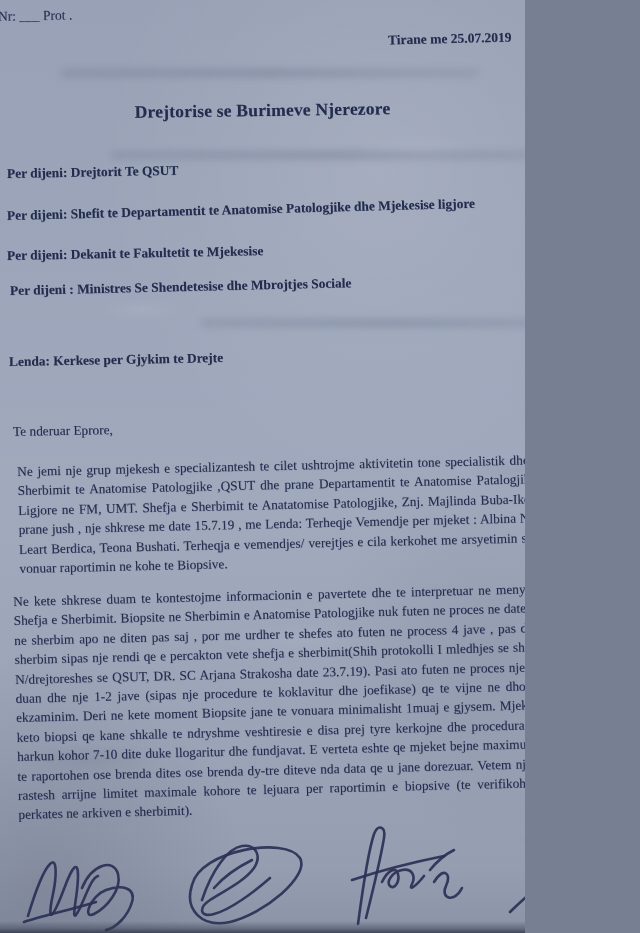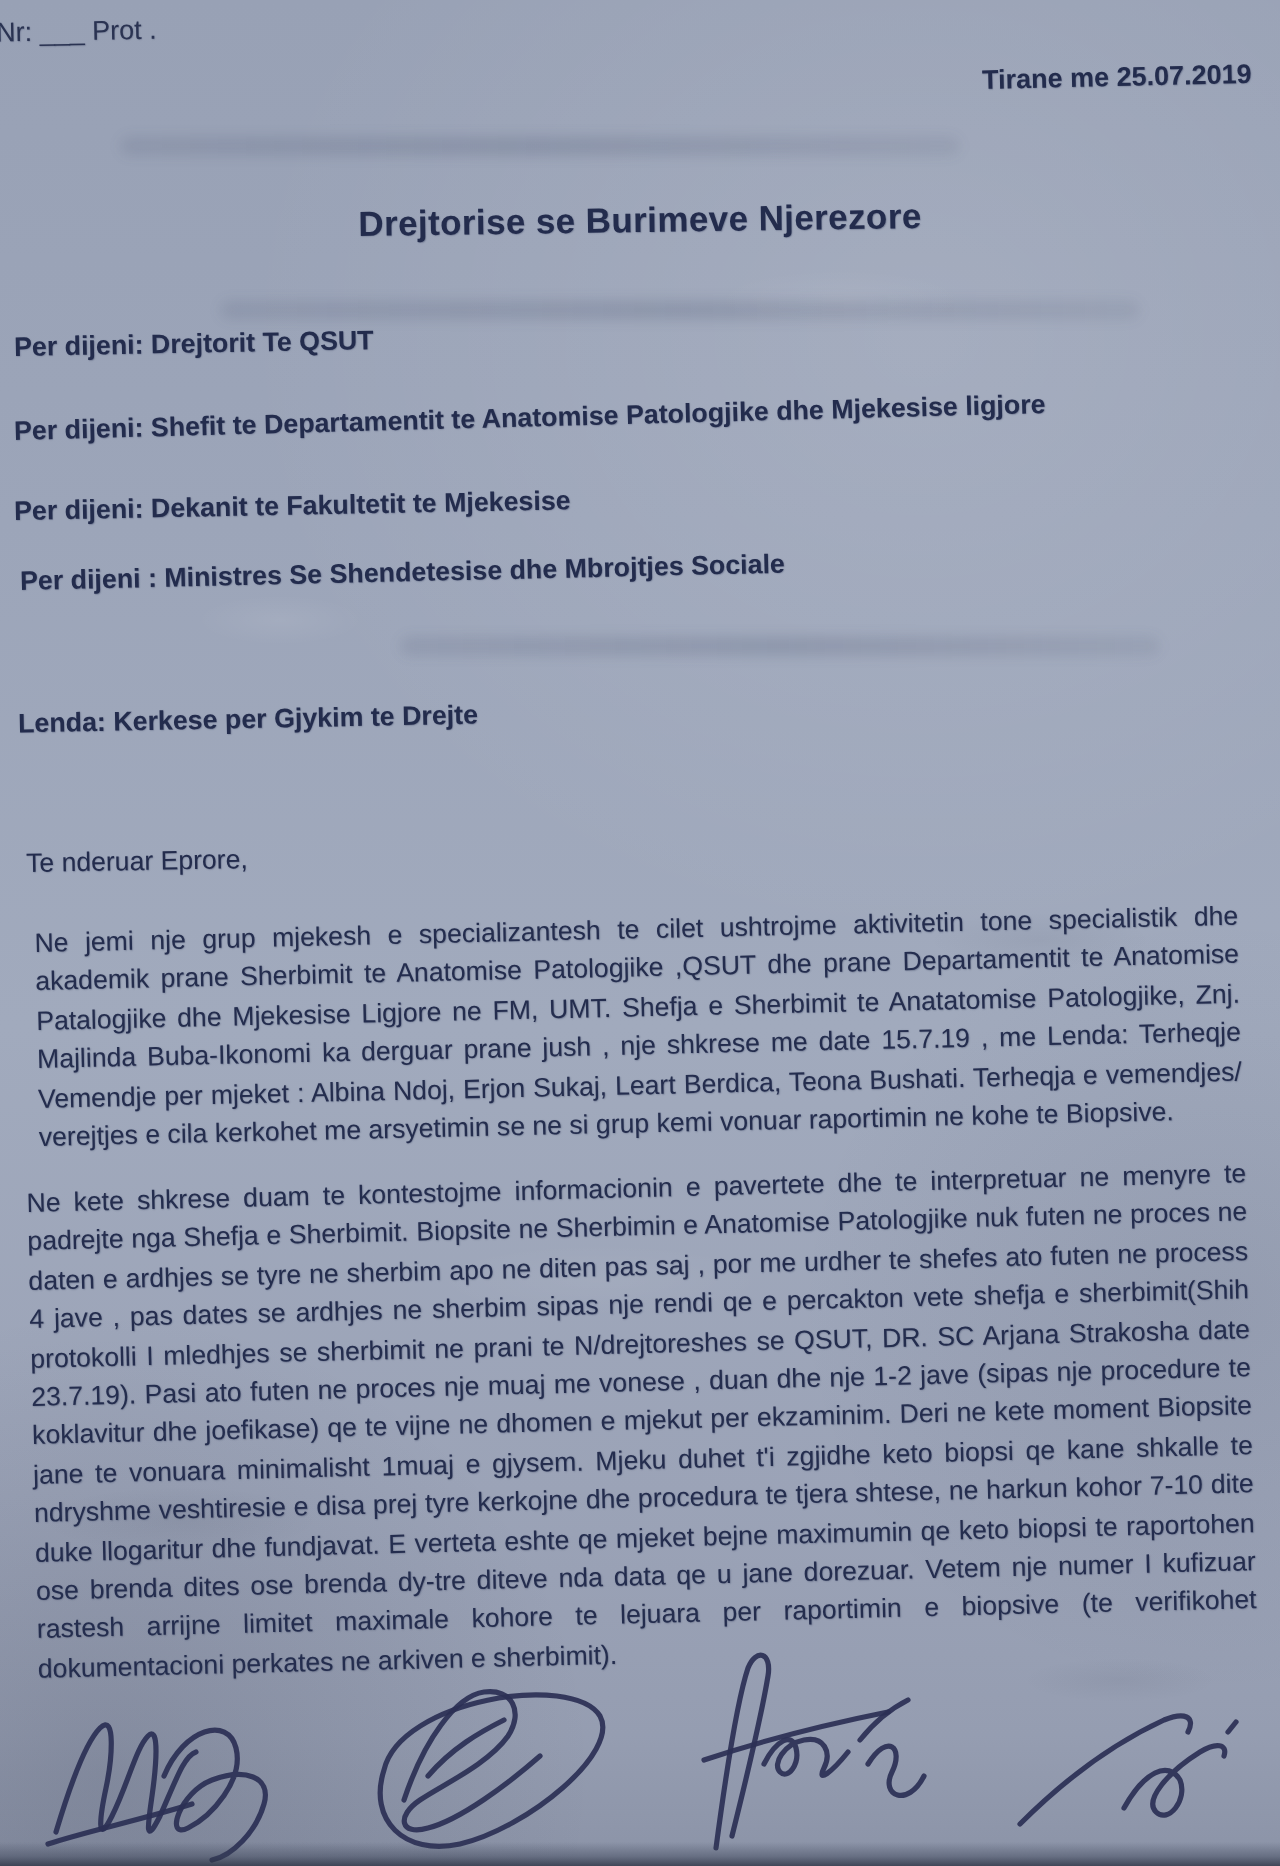--- a/index.html
+++ b/index.html
@@ -1,18 +1,18 @@
 <!DOCTYPE html>
 <html><head>
 <meta charset="utf-8">
 <style>
   html,body{margin:0;padding:0;background:#777f92;}
   .photo{
-    position:relative;width:640px;height:933px;overflow:hidden;
-    font-family:Liberation Sans, sans-serif;color:#232c4d;
+    position:relative;width:525px;height:933px;overflow:hidden;
+    font-family:Liberation Serif, serif;color:#232c4d;
     background:
       radial-gradient(90% 55% at 72% 18%, rgba(255,255,255,0.10), rgba(255,255,255,0) 60%),
       radial-gradient(70% 45% at 8% 95%, rgba(25,30,48,0.14), rgba(0,0,0,0) 55%),
       radial-gradient(55% 35% at 95% 70%, rgba(30,36,56,0.08), rgba(0,0,0,0) 60%),
       linear-gradient(180deg,#98a1b5 0%,#9ca5b9 28%,#a1aabd 55%,#9ba3b7 80%,#959db1 93%,#8b93a7 100%);
   }
   .texture{
     position:absolute;inset:0;pointer-events:none;
     background:
       radial-gradient(60px 18px at 140px 310px, rgba(255,255,255,0.07), transparent 70%),

